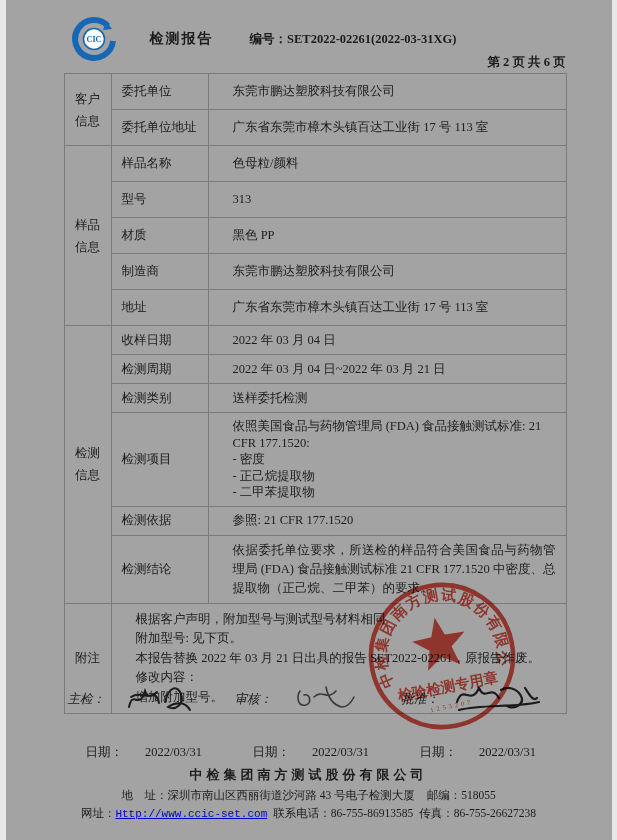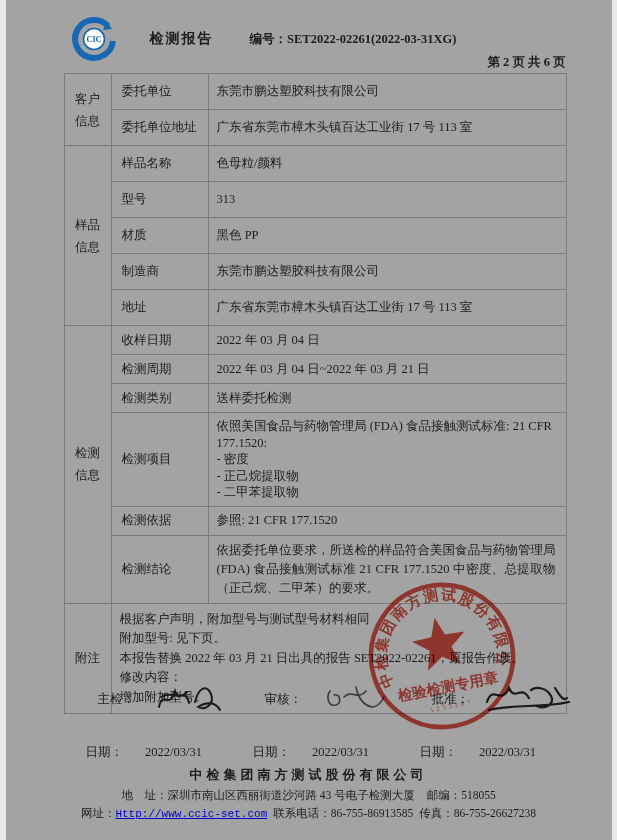--- a/index.html
+++ b/index.html
@@ -17,28 +17,28 @@
   .hdr-no { font-weight:bold; font-size:12.5px; margin-left:36px; white-space:nowrap; }
   .hdr-page { font-weight:bold; font-size:12.5px; margin-left:auto; white-space:nowrap;margin-top:47px; }
   
   table.report { position:absolute; top:73px; left:58px; width:502px;
                  border-collapse:collapse; table-layout:fixed; font-size:12.5px; }
   table.report td { border:1px solid #7b7b7b; vertical-align:middle; }
   col.c-sec { width:47px; } col.c-lbl { width:97px; } col.c-val { width:358px; }
   td.sec { text-align:center; }
   td.sec .sline { line-height:22px; }
   td.lbl { padding-left:10px; }
-  td.val { padding-left:8px; padding-right:10px; }
+  td.val { padding-left:24px; padding-right:10px; }
   tr.h34 td { height:33px; }
   tr.h27 td { height:26px; }
   td.items { padding-top:5px; padding-bottom:5px; line-height:16.5px; vertical-align:top; }
   td.concl { line-height:19px; padding-top:5px; padding-bottom:5px; text-align:justify; }
   td.notes { line-height:19.5px; padding-top:6px; padding-bottom:6px; vertical-align:top; }
   
-  .sig-row { position:absolute; top:676px; left:72px; width:502px; display:flex; }
+  .sig-row { position:absolute; top:676px; left:42px; width:502px; display:flex;font-style:italic; }
   .sig-cell { width:167px; display:flex; align-items:center; }
   .sig-role { font-size:12.5px; margin-left:20px; white-space:nowrap; }
   .sig-ink { margin-left:10px; }
   .date-row { position:absolute; top:744px; left:58px; width:502px; display:flex; font-size:12.5px; }
   .date-cell { width:167px; display:flex; align-items:center; }
   .date-lbl { margin-left:22px; white-space:nowrap; }
   .date-val { margin-left:22px; white-space:nowrap; }
   
   .stamp { position:absolute; left:350px; top:570px; width:172px; height:172px;
            pointer-events:none; mix-blend-mode:multiply; opacity:.87; }

